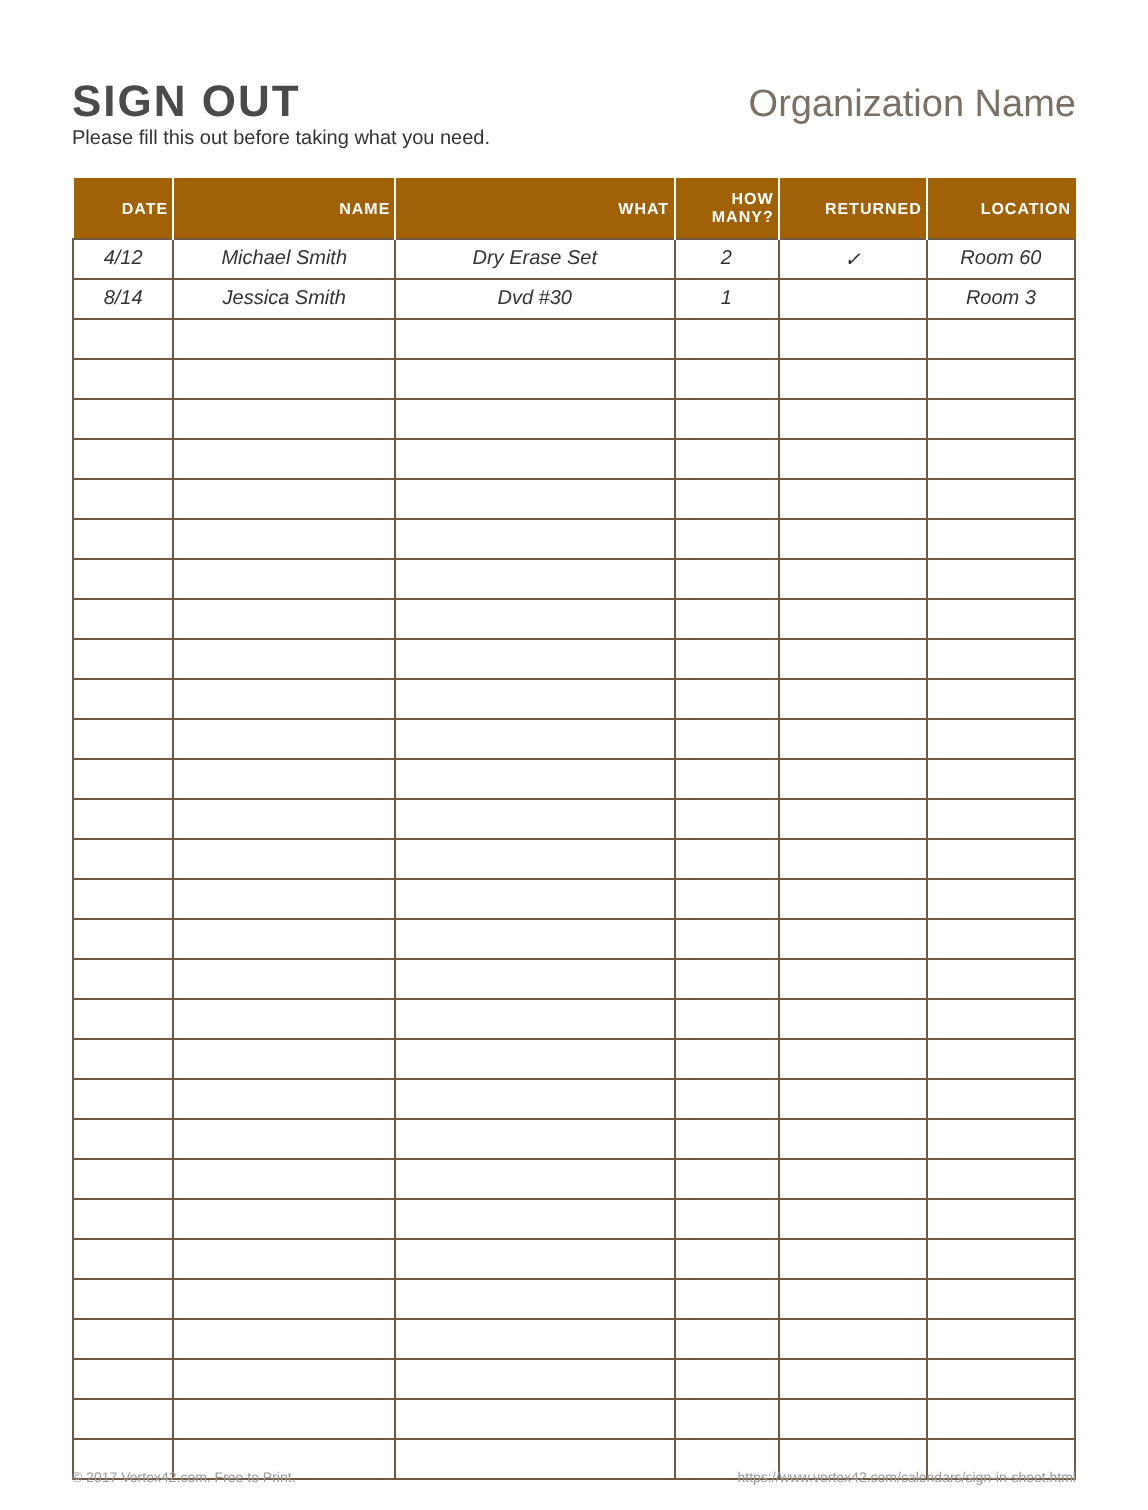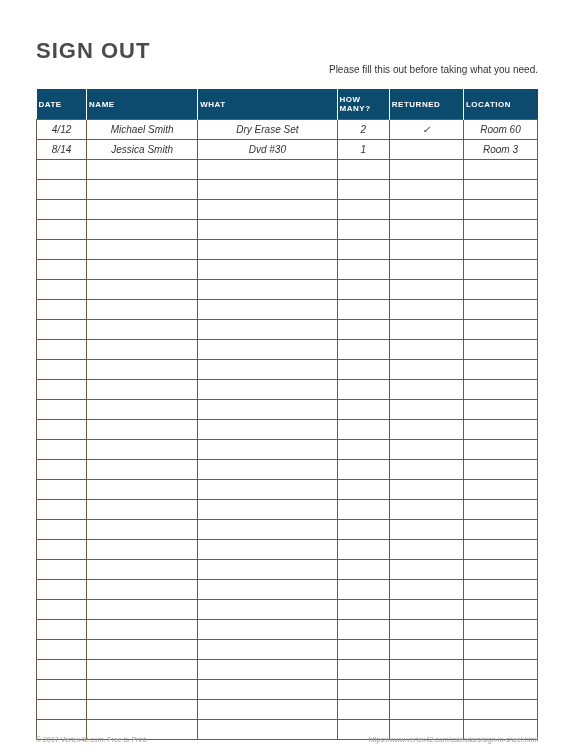--- a/index.html
+++ b/index.html
@@ -24,35 +24,34 @@
     color: #4a4a4a;
   }
   .orgname {
     font-size: 19px;
     color: #7a7065;
   }
   .instruction {
     font-size: 10px;
     color: #333;
     margin-bottom: 14px;
-    text-align: right;
   }
   table {
     width: 100%;
     border-collapse: collapse;
     table-layout: fixed;
   }
   thead th {
-    background: #0c4a6e;
+    background: #a16207;
     color: #fff;
     font-size: 8px;
     font-weight: bold;
     text-transform: uppercase;
     padding: 6px 2px;
-    text-align: left;
+    text-align: right;
     border-right: 1px solid #fff;
     letter-spacing: 0.5px;
   }
   thead th:last-child { border-right: none; }
   .col-date { width: 46px; }
   .col-name { width: 102px; }
   .col-what { width: 128px; }
   .col-howmany { width: 48px; }
   .col-returned { width: 68px; }
   .col-location { width: 68px; }
@@ -76,20 +75,21 @@
     justify-content: space-between;
     font-size: 7px;
     color: #999;
   }
 </style>
 </head>
 <body>
 
 <div class="header">
   <div class="title">SIGN OUT</div>
+  <div class="orgname">Organization Name</div>
 </div>
 
 <div class="instruction">Please fill this out before taking what you need.</div>
 
 <table>
   <colgroup>
     <col class="col-date">
       <col class="col-name">
       <col class="col-what">
     <col class="col-howmany">

